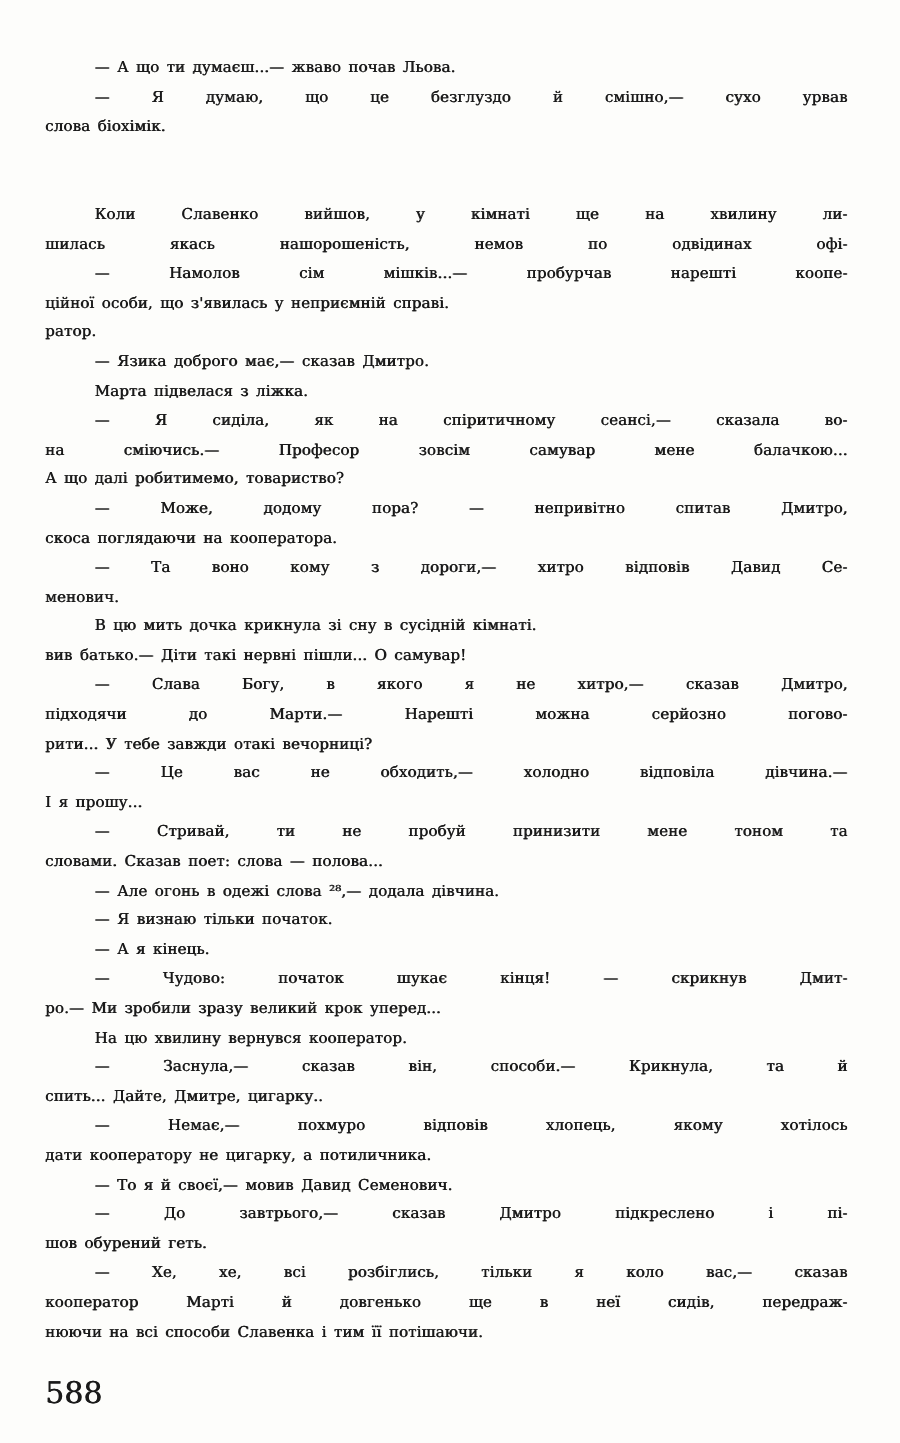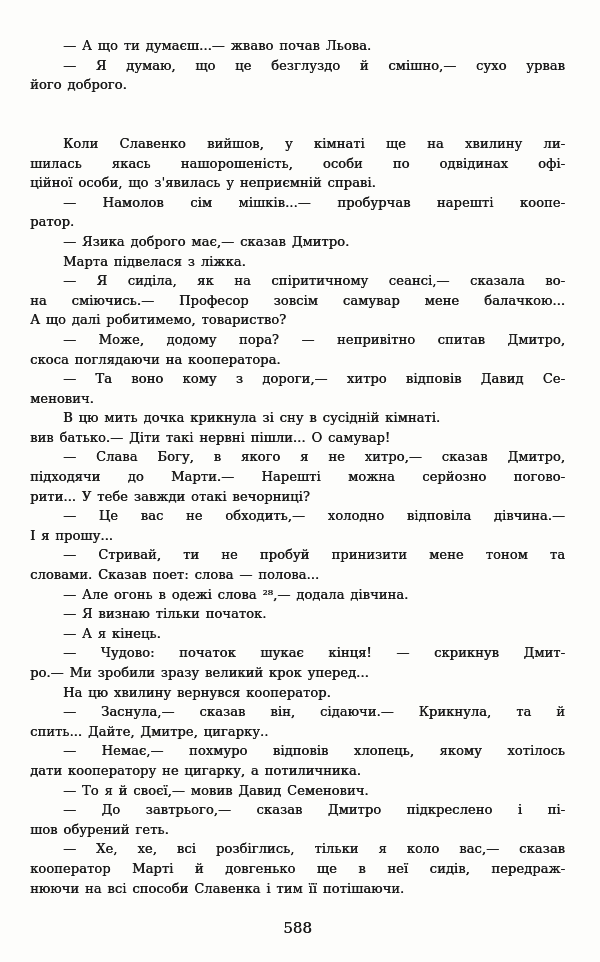--- a/index.html
+++ b/index.html
@@ -24,60 +24,59 @@
     left: 30px;
     top: 36px;
     width: 535px;
   }
   .block + .block {
     margin-top: 39.2px; 
   }
   .line {
     height: 19.6px;
     line-height: 19.6px;
-    font-size: 13px;
+    font-size: 10px;
     overflow: hidden;
     word-spacing: 1.6px;
     letter-spacing: 0.1px;
     text-shadow: 0.4px 0 0 currentColor; 
     white-space: normal;
   }
   .line.ind {
     padding-left: 33px; 
   }
   .line.just {
     text-align: justify;
     text-align-last: justify;
   }
   .page-number {
     position: absolute;
     left: 30px;
     top: 919px;
     width: 535px;
-    text-align: center;
-    font-size: 15px;
+    font-size: 20px;
     line-height: 18px;
     text-shadow: 0.4px 0 0 currentColor;
   }
 </style>
 </head>
 <body>
 
 <div class="page">
   <div class="text-block" id="text-block">
       <div class="block">
         <div class="line ind">— А що ти думаєш...— жваво почав Льова.</div>
         <div class="line ind just">— Я думаю, що це безглуздо й смішно,— сухо урвав</div>
-        <div class="line">його доброго.</div>
+        <div class="line">слова біохімік.</div>
       </div>
       <div class="block">
         <div class="line ind just">Коли Славенко вийшов, у кімнаті ще на хвилину ли-</div>
-        <div class="line just">шилась якась нашорошеність, особи по одвідинах офі-</div>
+        <div class="line just">шилась якась нашорошеність, немов по одвідинах офі-</div>
+        <div class="line ind just">— Намолов сім мішків...— пробурчав нарешті коопе-</div>
         <div class="line">ційної особи, що з'явилась у неприємній справі.</div>
-        <div class="line ind just">— Намолов сім мішків...— пробурчав нарешті коопе-</div>
         <div class="line">ратор.</div>
         <div class="line ind">— Язика доброго має,— сказав Дмитро.</div>
         <div class="line ind">Марта підвелася з ліжка.</div>
         <div class="line ind just">— Я сиділа, як на спіритичному сеансі,— сказала во-</div>
         <div class="line just">на сміючись.— Професор зовсім самувар мене балачкою...</div>
         <div class="line">А що далі робитимемо, товариство?</div>
         <div class="line ind just">— Може, додому пора? — непривітно спитав Дмитро,</div>
         <div class="line">скоса поглядаючи на кооператора.</div>
         <div class="line ind just">— Та воно кому з дороги,— хитро відповів Давид Се-</div>
         <div class="line">менович.</div>
@@ -89,21 +88,21 @@
         <div class="line ind just">— Це вас не обходить,— холодно відповіла дівчина.—</div>
         <div class="line">І я прошу...</div>
         <div class="line ind just">— Стривай, ти не пробуй принизити мене тоном та</div>
         <div class="line">словами. Сказав поет: слова — полова...</div>
         <div class="line ind">— Але огонь в одежі слова ²⁸,— додала дівчина.</div>
         <div class="line ind">— Я визнаю тільки початок.</div>
         <div class="line ind">— А я кінець.</div>
         <div class="line ind just">— Чудово: початок шукає кінця! — скрикнув Дмит-</div>
         <div class="line">ро.— Ми зробили зразу великий крок уперед...</div>
         <div class="line ind">На цю хвилину вернувся кооператор.</div>
-        <div class="line ind just">— Заснула,— сказав він, сідаючи.— Крикнула, та й</div>
+        <div class="line ind just">— Заснула,— сказав він, способи.— Крикнула, та й</div>
         <div class="line">спить... Дайте, Дмитре, цигарку..</div>
         <div class="line ind just">— Немає,— похмуро відповів хлопець, якому хотілось</div>
         <div class="line">дати кооператору не цигарку, а потиличника.</div>
         <div class="line ind">— То я й своєї,— мовив Давид Семенович.</div>
         <div class="line ind just">— До завтрього,— сказав Дмитро підкреслено і пі-</div>
         <div class="line">шов обурений геть.</div>
         <div class="line ind just">— Хе, хе, всі розбіглись, тільки я коло вас,— сказав</div>
         <div class="line just">кооператор Марті й довгенько ще в неї сидів, передраж-</div>
         <div class="line">нюючи на всі способи Славенка і тим її потішаючи.</div>
       </div>

